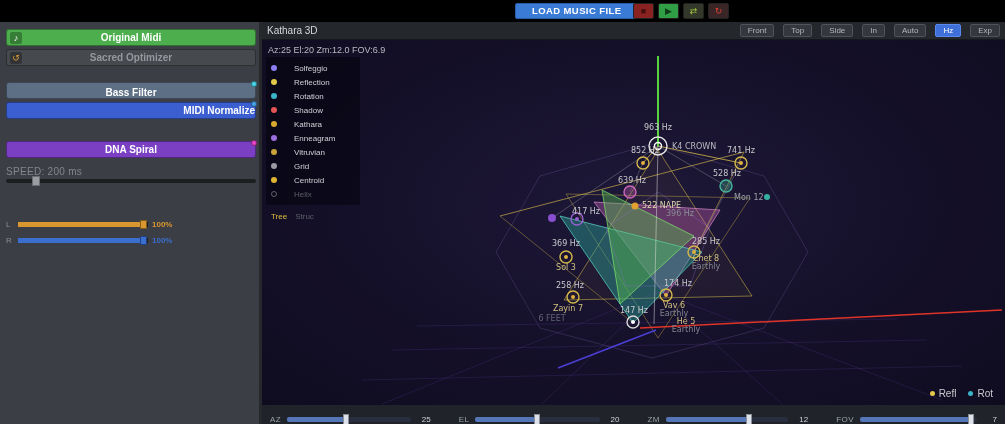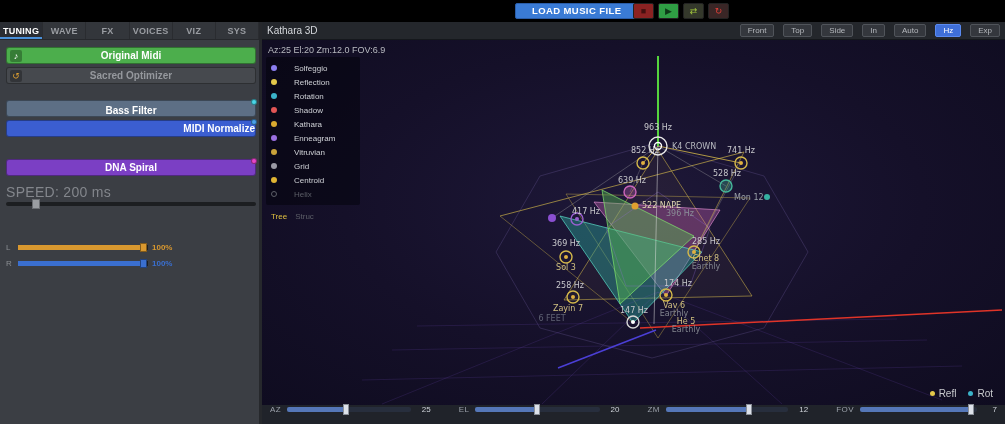--- a/index.html
+++ b/index.html
@@ -27,21 +27,21 @@
   .sbtn .bico{position:absolute;left:3px;top:2px;width:12px;height:12px;background:rgba(0,0,0,.28);
     border-radius:2px;font-size:9px;line-height:12px;text-align:center;font-weight:normal;}
   .btn-green{background:#4cae4c;}
   .btn-gray{background:#46494e;color:#95989d;}
   .btn-gray .bico{color:#e0a030;}
   .led{position:absolute;top:-2px;right:-2px;width:6px;height:6px;border-radius:50%;border:1px solid rgba(0,0,0,.4);}
   .gap10{height:10px;} .gap6{height:6px;}
   .pill-row{display:flex;gap:4px;margin:3px 6px;}
   .pill{position:relative;flex:1;height:17px;border:1px solid rgba(0,0,0,.35);border-radius:8px;
     font-size:9px;font-weight:bold;color:#fff;text-align:center;line-height:15px;cursor:pointer;}
-  .speed-label{margin:8px 6px 2px 6px;font-size:14px;color:#83868c;letter-spacing:.3px;}
+  .speed-label{margin:8px 6px 2px 6px;font-size:10px;color:#83868c;letter-spacing:.3px;}
   .speed-track{position:relative;margin:2px 6px;height:4px;background:#1c1e21;border-radius:2px;width:250px;}
   .speed-fill{position:relative;height:100%;}
   .speed-handle{position:absolute;right:-4px;top:-3px;width:8px;height:10px;background:#9a9da2;border:1px solid #6a6d72;cursor:pointer;}
   .lvl-row{display:flex;align-items:center;gap:4px;margin:7px 6px 0 6px;}
   .lvl-row .lvl-name{width:8px;font-size:8px;color:#8a8d92;}
   .lvl-track{position:relative;width:130px;height:5px;background:#1c1e21;}
   .lvl-fill{position:relative;height:100%;}
   .lvl-handle{position:absolute;right:-3px;top:-2px;width:7px;height:9px;border:1px solid rgba(0,0,0,.4);cursor:pointer;}
   .lvl-val{font-size:8px;font-weight:bold;}
   .lvl-spacer{height:28px;}
@@ -68,21 +68,21 @@
   .lg-row.dim .lg-dot{background:transparent !important;border:1px solid #5d5f68;}
   .mode-toggle{position:absolute;left:9px;top:172px;font-size:8px;display:flex;gap:8px;}
   .mode-on{color:#e0c040;cursor:pointer;}
   .mode-off{color:#5d5f68;cursor:pointer;}
   .mini-legend{position:absolute;right:12px;bottom:6px;display:flex;gap:12px;}
   .ml-item{display:flex;align-items:center;gap:4px;cursor:pointer;}
   .ml-dot{width:5px;height:5px;border-radius:50%;}
   .ml-label{font-size:10px;color:#c8cacd;}
 
   
-  .bottom-bar{display:flex;align-items:flex-start;height:19px;background:#20232a;padding:0 8px;gap:28px;}
+  .bottom-bar{display:flex;align-items:flex-end;height:19px;background:#20232a;padding:0 8px;gap:28px;}
   .bslider{flex:1;display:flex;align-items:center;gap:6px;}
   .bs-label{font-size:8px;color:#9aa0aa;letter-spacing:.4px;}
   .bs-track{position:relative;flex:1;height:5px;background:#272e3d;border-radius:2px;}
   .bs-fill{position:relative;height:100%;background:#5577b8;border-radius:2px;}
   .bs-handle{position:absolute;right:-3px;top:-3px;width:6px;height:11px;background:#dde2ea;border:1px solid #8a8f98;cursor:pointer;}
   .bs-val{font-size:8px;color:#cfd3da;min-width:14px;text-align:right;}
 </style>
 </head>
 <body>
 
@@ -98,28 +98,20 @@
     </button>
     <button class="tp-btn" style="left: 683px; background: rgb(52, 56, 43); color: rgb(164, 201, 60);">
       <span>⇄</span>
     </button>
     <button class="tp-btn" style="left: 708px; background: rgb(58, 38, 38); color: rgb(224, 64, 56);">
       <span>↻</span>
     </button>
   </div>
 
   <div class="sidebar">
-    <div class="tabs">
-      <div class="tab active">TUNING</div>
-      <div class="tab">WAVE</div>
-      <div class="tab">FX</div>
-      <div class="tab">VOICES</div>
-      <div class="tab">VIZ</div>
-      <div class="tab">SYS</div>
-    </div>
 
     <div class="side-content">
       <div class="sbtn btn-green">
         <span class="bico">♪</span>
         <span>Original Midi</span>
       </div>
       <div class="sbtn btn-gray">
         <span class="bico">↺</span>
         <span>Sacred Optimizer</span>
       </div>

